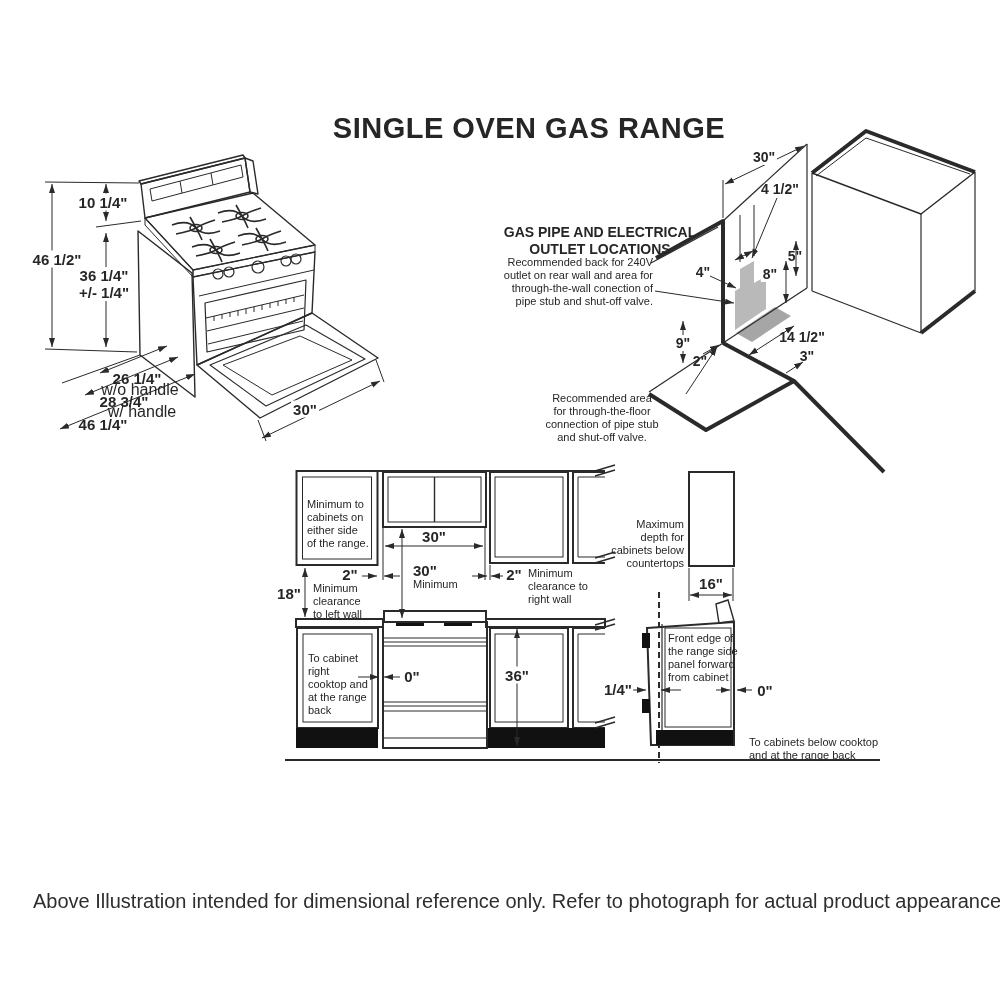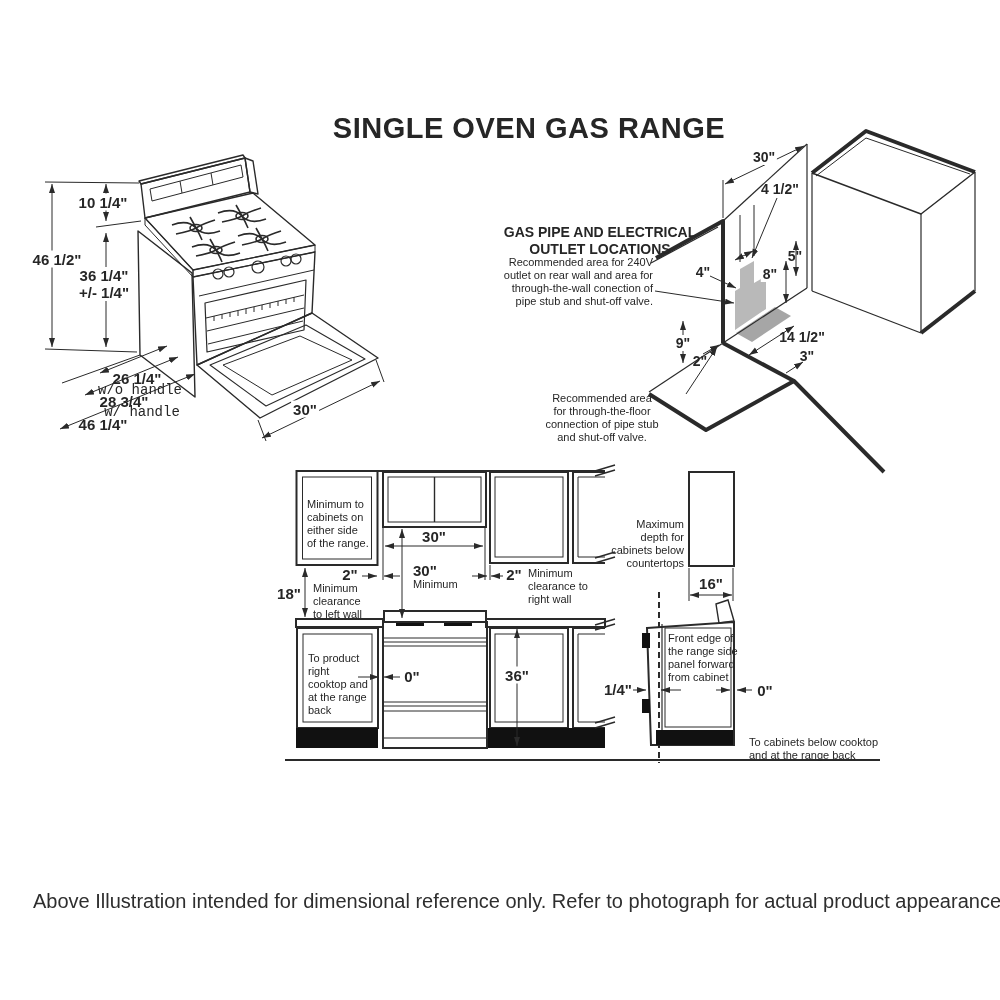--- a/index.html
+++ b/index.html
@@ -3,21 +3,21 @@
 <meta charset="utf-8">
 <style>
   html,body{margin:0;padding:0;background:#fff;}
   .page{position:relative;width:1000px;height:1000px;background:#fff;overflow:hidden;
         font-family:"Liberation Sans",sans-serif;color:#262626;}
   svg.linework{position:absolute;left:0;top:0;}
   .lbl{position:absolute;white-space:nowrap;color:#262626;}
   .ctr{transform:translate(-50%,-50%);text-align:center;}
   .dimB{font-weight:bold;font-size:15px;}
   .dimS{font-weight:bold;font-size:14px;}
-  .sm{font-size:14px;font-family:Liberation Mono, monospace;}
+  .sm{font-size:16px;}
   .note{font-size:11px;line-height:13px;}
   .noteR{text-align:right;}
   .noteC{text-align:center;}
   .wbg{background:#fff;padding:0 2px;}
   .title{font-weight:bold;font-size:29px;letter-spacing:.5px;}
   .heading{font-weight:bold;font-size:14px;line-height:17px;text-align:center;}
   .caption{font-size:20px;color:#2e2e2e;}
 </style>
 </head>
 <body>
@@ -260,21 +260,21 @@
 <div class="lbl dimB ctr" style="left:124px;top:401px;">28 3/4"</div>
 <div class="lbl sm ctr" style="left:126px;top:412px;padding-left:32px;">w/ handle</div>
 <div class="lbl dimB ctr" style="left:103px;top:424px;">46 1/4"</div>
 <div class="lbl dimB ctr wbg" style="left:305px;top:409px;">30"</div>
 
 <div class="lbl heading" style="left:600px;top:176px;transform:translateX(-50%);margin-top:48px;">
   <div>GAS PIPE AND ELECTRICAL</div>
   <div>OUTLET LOCATIONS</div>
 </div>
 <div class="lbl note noteR" style="right:347px;top:256px;">
-  <div>Recommended area for 240V</div>
+  <div>Recommended back for 240V</div>
   <div>outlet on rear wall and area for</div>
   <div>through-the-wall conection of</div>
   <div>pipe stub and shut-off valve.</div>
 </div>
 <div class="lbl note noteC" style="left:602px;top:392px;transform:translateX(-50%);">
   <div>Recommended area</div>
   <div>for through-the-floor</div>
   <div>connection of pipe stub</div>
   <div>and shut-off valve.</div>
 </div>
@@ -304,21 +304,21 @@
   <div>clearance</div>
   <div>to left wall</div>
 </div>
 <div class="lbl dimB ctr" style="left:514px;top:574px;">2"</div>
 <div class="lbl note" style="left:528px;top:567px;">
   <div>Minimum</div>
   <div>clearance to</div>
   <div>right wall</div>
 </div>
 <div class="lbl note" style="left:308px;top:652px;">
-  <div>To product</div>
+  <div>To cabinet</div>
   <div>right</div>
   <div>cooktop and</div>
   <div>at the range</div>
   <div>back</div>
 </div>
 <div class="lbl dimB ctr" style="left:412px;top:676px;">0"</div>
 <div class="lbl dimB ctr wbg" style="left:517px;top:675px;">36"</div>
 <div class="lbl note noteR" style="right:316px;top:518px;">
   <div>Maximum</div>
   <div>depth for</div>

